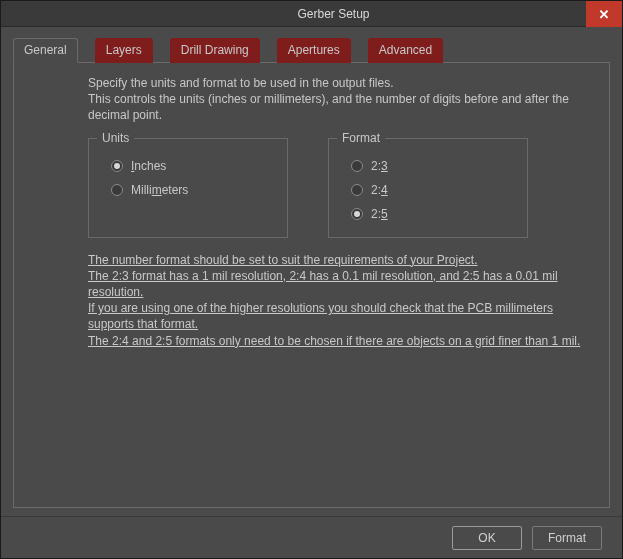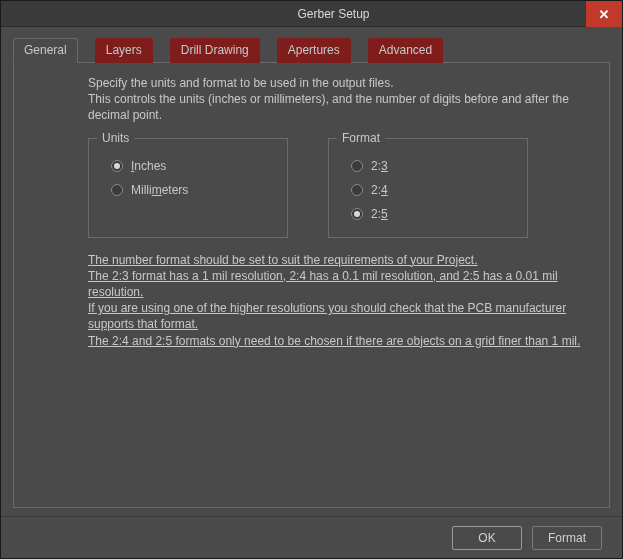--- a/index.html
+++ b/index.html
@@ -234,21 +234,21 @@
             <span class="radio checked"></span>
             <span class="radio-label"><span>2:</span><span class="ul">5</span><span></span></span>
           </div>
         </div>
 
       </div>
 
       <div class="notes">
         <p>The number format should be set to suit the requirements of your Project.</p>
         <p>The 2:3 format has a 1 mil resolution, 2:4 has a 0.1 mil resolution, and 2:5 has a 0.01 mil resolution.</p>
-        <p>If you are using one of the higher resolutions you should check that the PCB manufacturer supports that format.</p>
+        <p>If you are using one of the higher resolutions you should check that the PCB millimeters supports that format.</p>
         <p>The 2:4 and 2:5 formats only need to be chosen if there are objects on a grid finer than 1 mil.</p>
       </div>
 
     </div>
 
   </div>
 
   <div class="footer">
     <button class="btn primary">OK</button>
     <button class="btn">Format</button>

